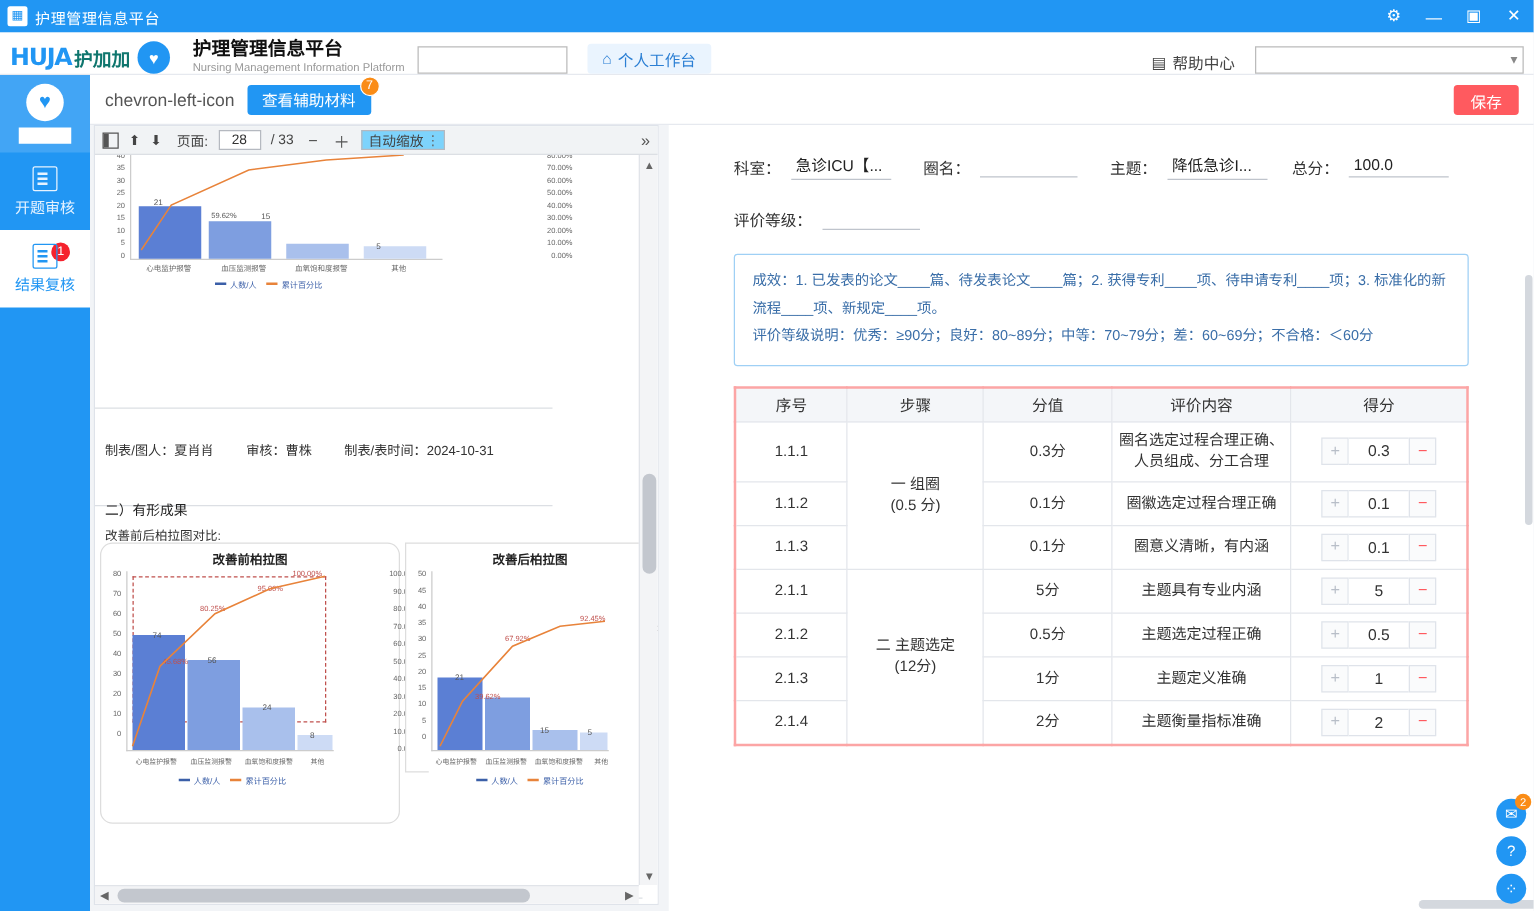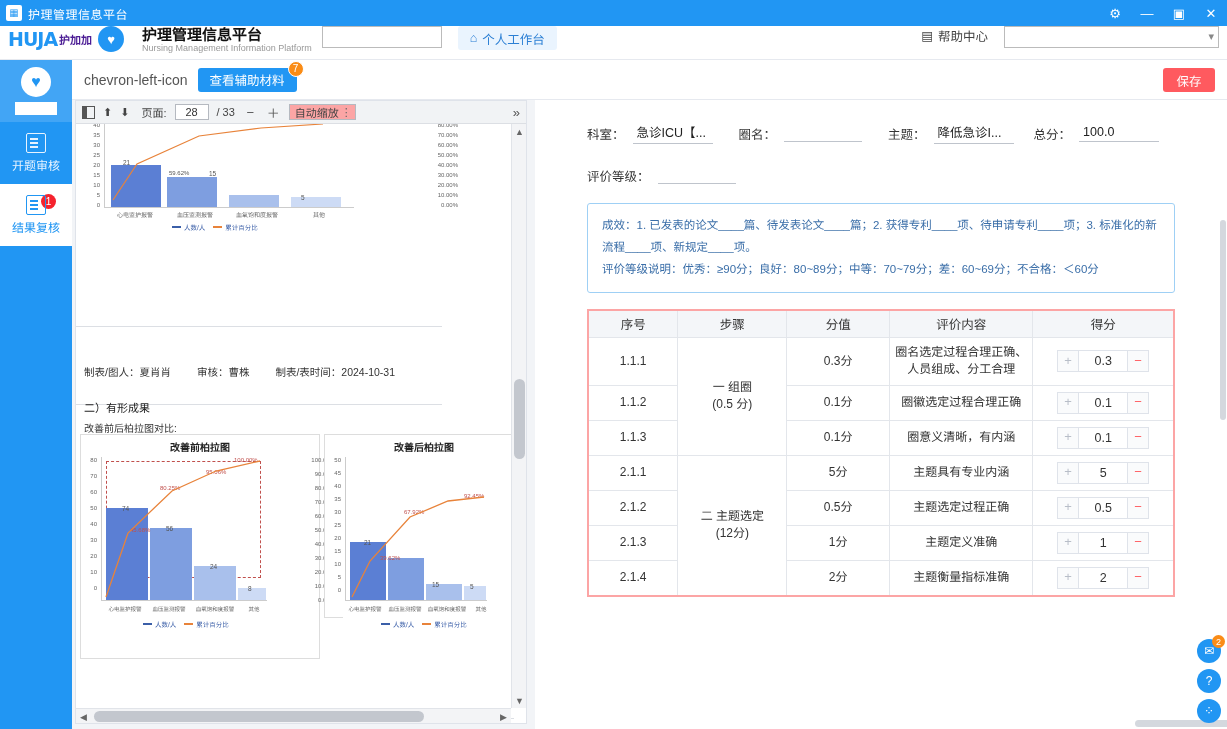--- a/index.html
+++ b/index.html
@@ -31,29 +31,29 @@
   .titlebar .tb-spacer { flex: 1; }
   .tb-btn {
     width: 32px; height: 26px; display: flex; align-items: center; justify-content: center;
     font-size: 13px; color: #fff;
   }
 
   
   .header {
     position: absolute; top: 26px; left: 0; width: 1227px; height: 34px;
     background: #fff; border-bottom: 1px solid #e6e9ef;
-    display: flex; align-items: flex-start;
+    display: flex; align-items: flex-end;
   }
   .logo-wrap { display: flex; align-items: center; margin-left: 8px; }
   .logo-text {
     font-size: 19px; font-weight: bold; color: #2196f3;
     letter-spacing: -1px;
     font-family: "DejaVu Sans", sans-serif;
   }
-  .logo-cn { font-size: 11px; font-weight: bold; color: #4c1d95; margin-left: 2px; }
+  .logo-cn { font-size: 15px; font-weight: bold; color: #0f766e; margin-left: 2px; }
   .logo-badge {
     width: 26px; height: 26px; border-radius: 50%;
     background: #2196f3; margin-left: 6px;
     display: flex; align-items: center; justify-content: center; color: #fff; font-size: 13px;
   }
   .sys-name { margin-left: 18px; line-height: 1.15; }
   .sys-name .cn { font-size: 15px; color: #111; font-weight: bold; }
   .sys-name .en { font-size: 9px; color: #999; }
   .header-input {
     width: 120px; height: 22px; border: 1px solid #bbb; background: #fff;
@@ -155,21 +155,21 @@
   .pg-label { margin-left: 4px; }
   .pg-input {
     width: 34px; height: 16px; border: 1px solid #b5b9c0; background: #fff;
     font-size: 11px; text-align: center; color: #333;
   }
   .zoom-btn {
     width: 15px; height: 15px; display: flex; align-items: center; justify-content: center;
     color: #555; font-size: 13px;
   }
   .zoom-sel {
-    height: 16px; border: 1px solid #b5b9c0; background: #fca5a5; padding: 0 16px 0 5px;
+    height: 16px; border: 1px solid #b5b9c0; background: #7dd3fc; padding: 0 16px 0 5px;
     font-size: 11px; position: relative; display: flex; align-items: center;
   }
   .zoom-sel .dots { position: absolute; right: 4px; color: #666; letter-spacing: -1px; }
   .tb-right { margin-left: auto; color: #555; font-size: 13px; }
 
   .pdf-body {
     flex: 1; position: relative; overflow: hidden; background: #fff;
   }
 
   
@@ -187,21 +187,21 @@
   .axis-lbl { position: absolute; font-size: 6px; color: #666; text-align: center; }
   .ylbl { position: absolute; font-size: 6px; color: #666; text-align: right; }
   .y2lbl { position: absolute; font-size: 6px; color: #666; text-align: left; }
   .legend { position: absolute; font-size: 6.5px; color: #3b5fa8; display: flex; gap: 8px; }
   .legend .k { display: flex; align-items: center; gap: 3px; }
   .legend .sw { width: 9px; height: 2px; background: #3b5fa8; }
   .legend .sw.o { background: #e8833a; }
   .cum-lbl { position: absolute; font-size: 6px; color: #c0504d; }
 
   .meta-line {
-    position: absolute; left: 8px; top: 240px; font-size: 10.5px; color: #333;
+    position: absolute; left: 8px; top: 228px; font-size: 10.5px; color: #333;
     display: flex; gap: 26px;
   }
   .divider-h { position: absolute; left: 0; right: 0; height: 1px; background: #dcdfe4; }
 
   .sec-title { position: absolute; font-size: 11px; color: #222; }
   .chart-card {
     position: absolute; border: 1px solid #ddd; background: #fff;
   }
   .chart-card .cap {
     text-align: center; font-size: 10px; color: #222; padding-top: 4px; font-weight: bold;
@@ -432,21 +432,21 @@
         <span>审核：曹株</span>
         <span>制表/表时间：2024-10-31</span>
       </div>
 
       <div class="divider-h" style="top:202px; left:0; width:366px;"></div>
       <div class="divider-h" style="top:280px; left:0; width:366px;"></div>
 
       <div class="sec-title" style="left:8px; top:275px;">二）有形成果</div>
       <div class="sec-title" style="left:8px; top:296px; font-size:10px; color:#333;">改善前后柏拉图对比:</div>
 
-      <div class="chart-card" style="left:4px; top:310px; width:240px; height:225px;">
+      <div class="chart-card" style="left:4px; top:310px; width:240px; height:225px;border-radius:10px;">
         <div class="cap">改善前柏拉图</div>
         <div class="pareto" style="position:absolute;left:18px;top:22px;width:206px;height:180px;">
           <div class="ylbl" style="left:-16px; top:0;   width:14px;">80</div>
           <div class="ylbl" style="left:-16px; top:16px; width:14px;">70</div>
           <div class="ylbl" style="left:-16px; top:32px; width:14px;">60</div>
           <div class="ylbl" style="left:-16px; top:48px; width:14px;">50</div>
           <div class="ylbl" style="left:-16px; top:64px; width:14px;">40</div>
           <div class="ylbl" style="left:-16px; top:80px; width:14px;">30</div>
           <div class="ylbl" style="left:-16px; top:96px; width:14px;">20</div>
           <div class="ylbl" style="left:-16px; top:112px;width:14px;">10</div>

